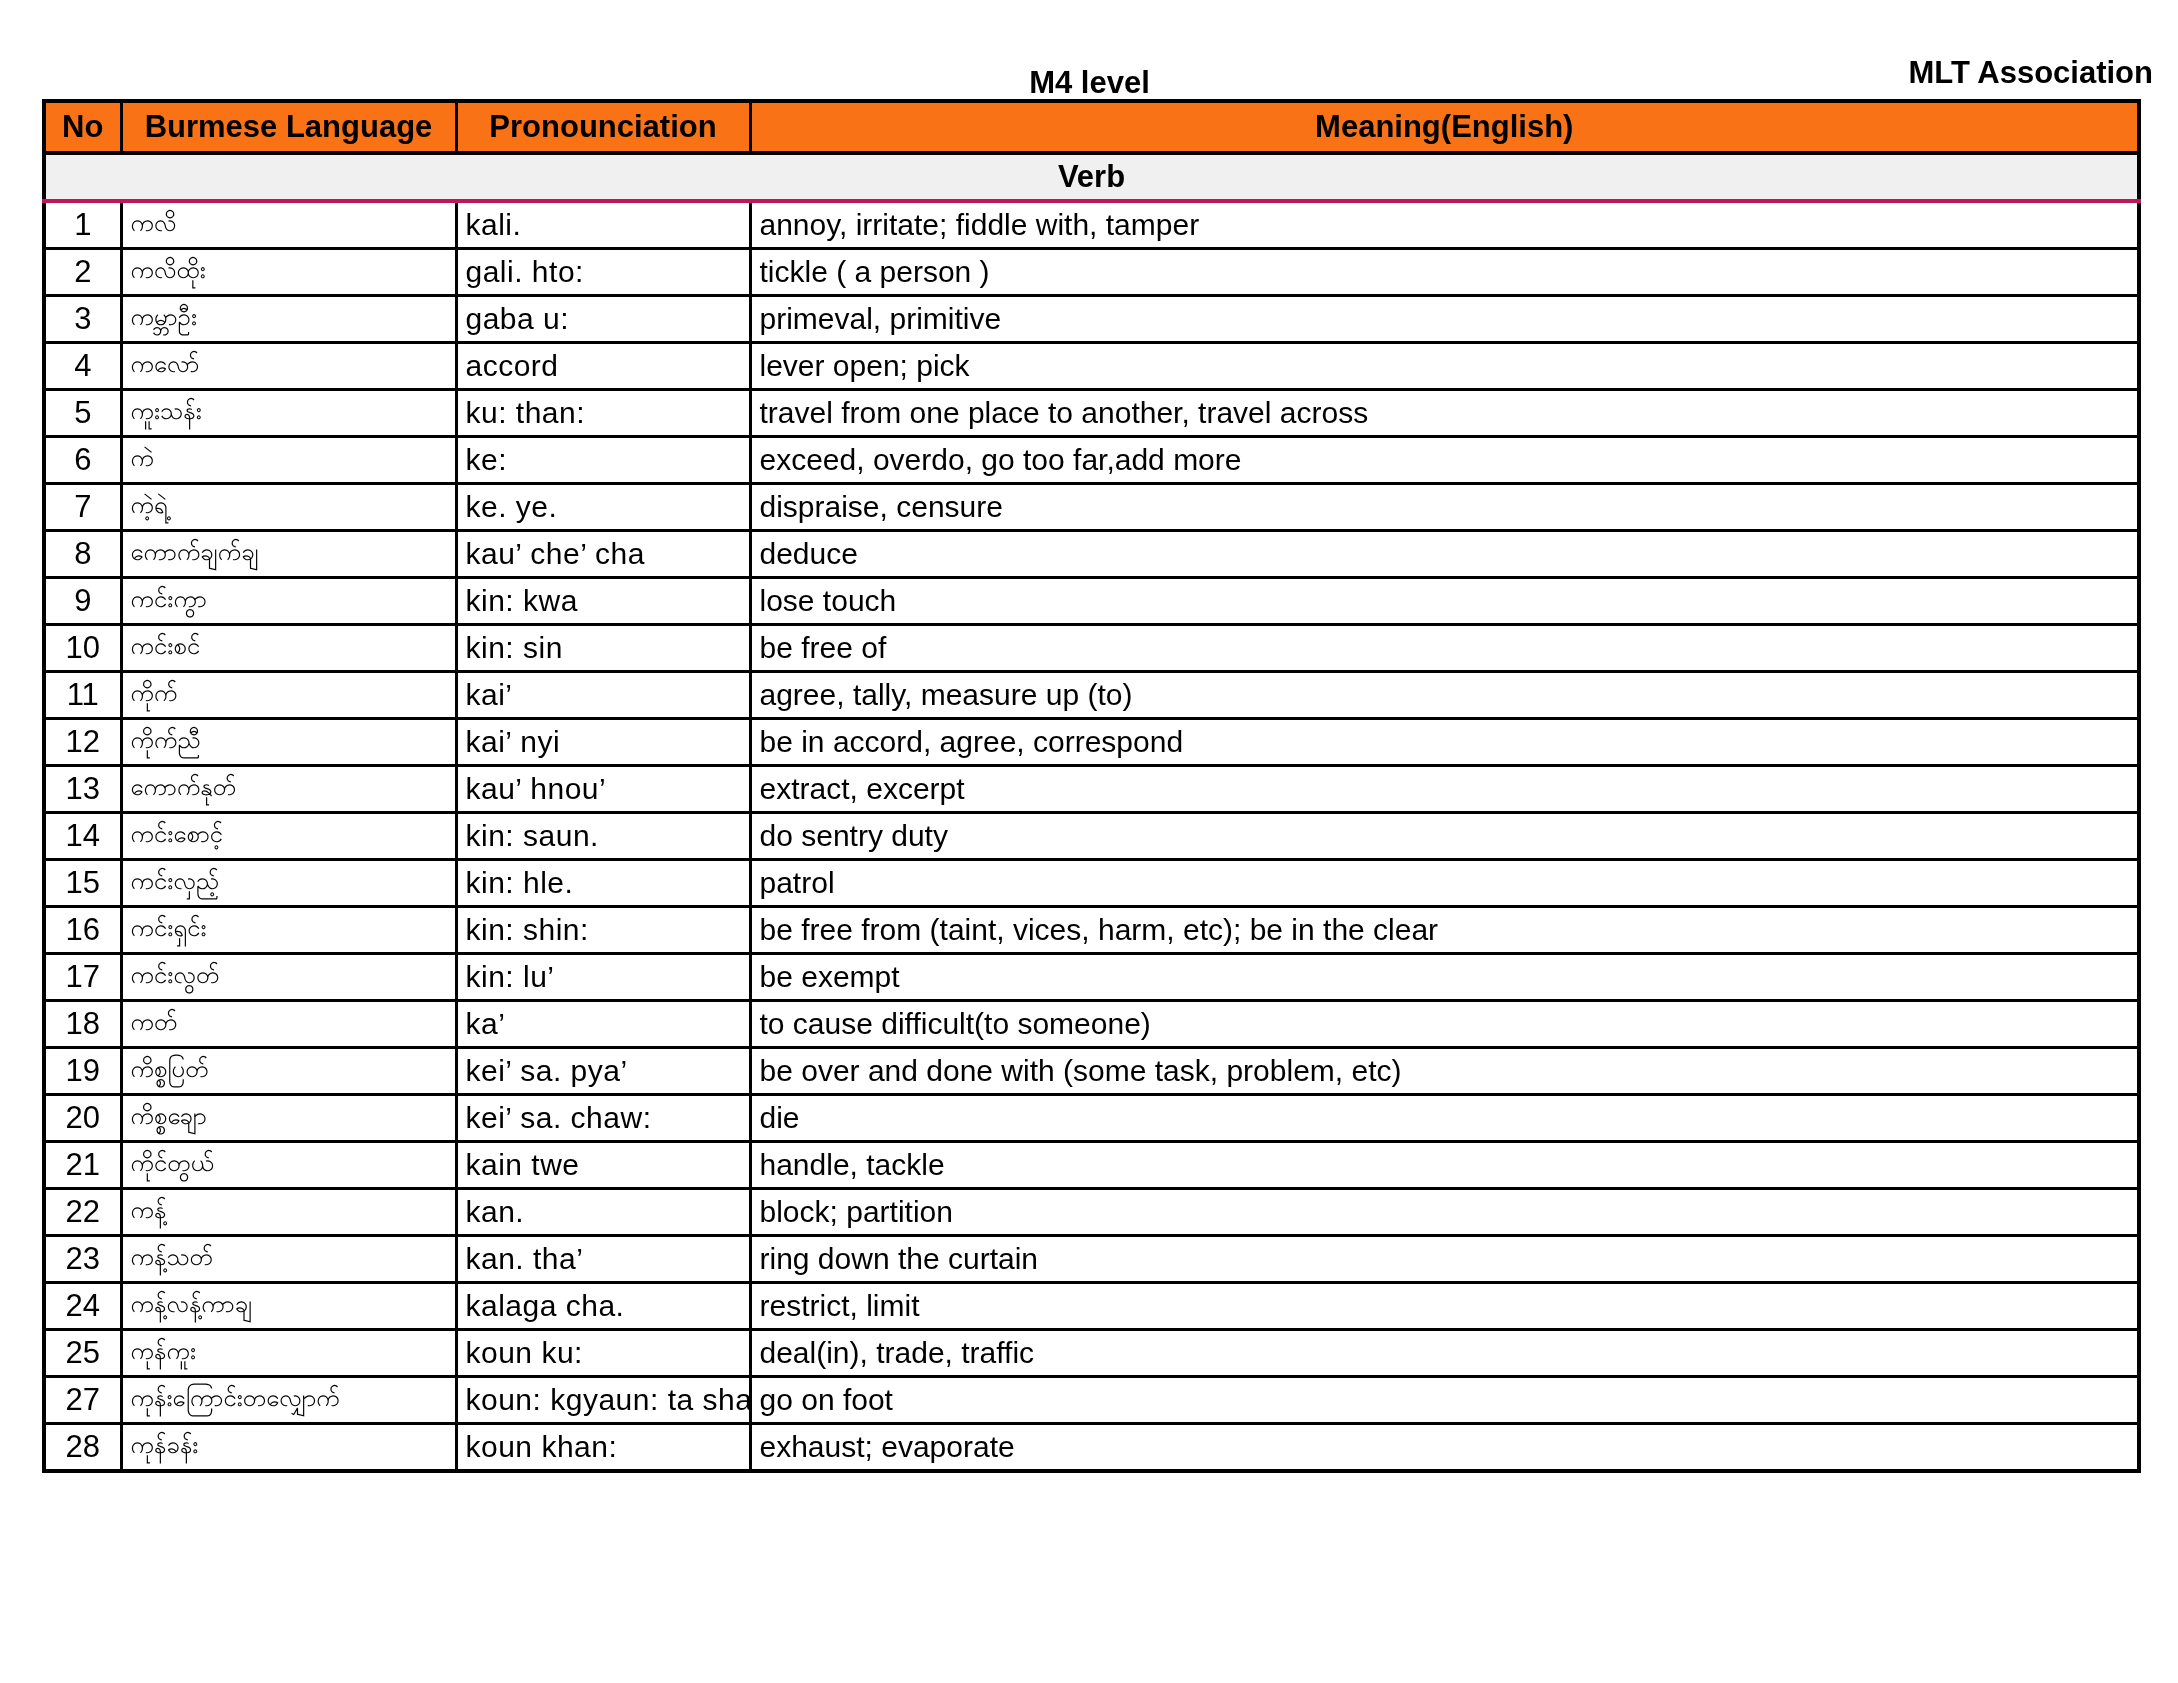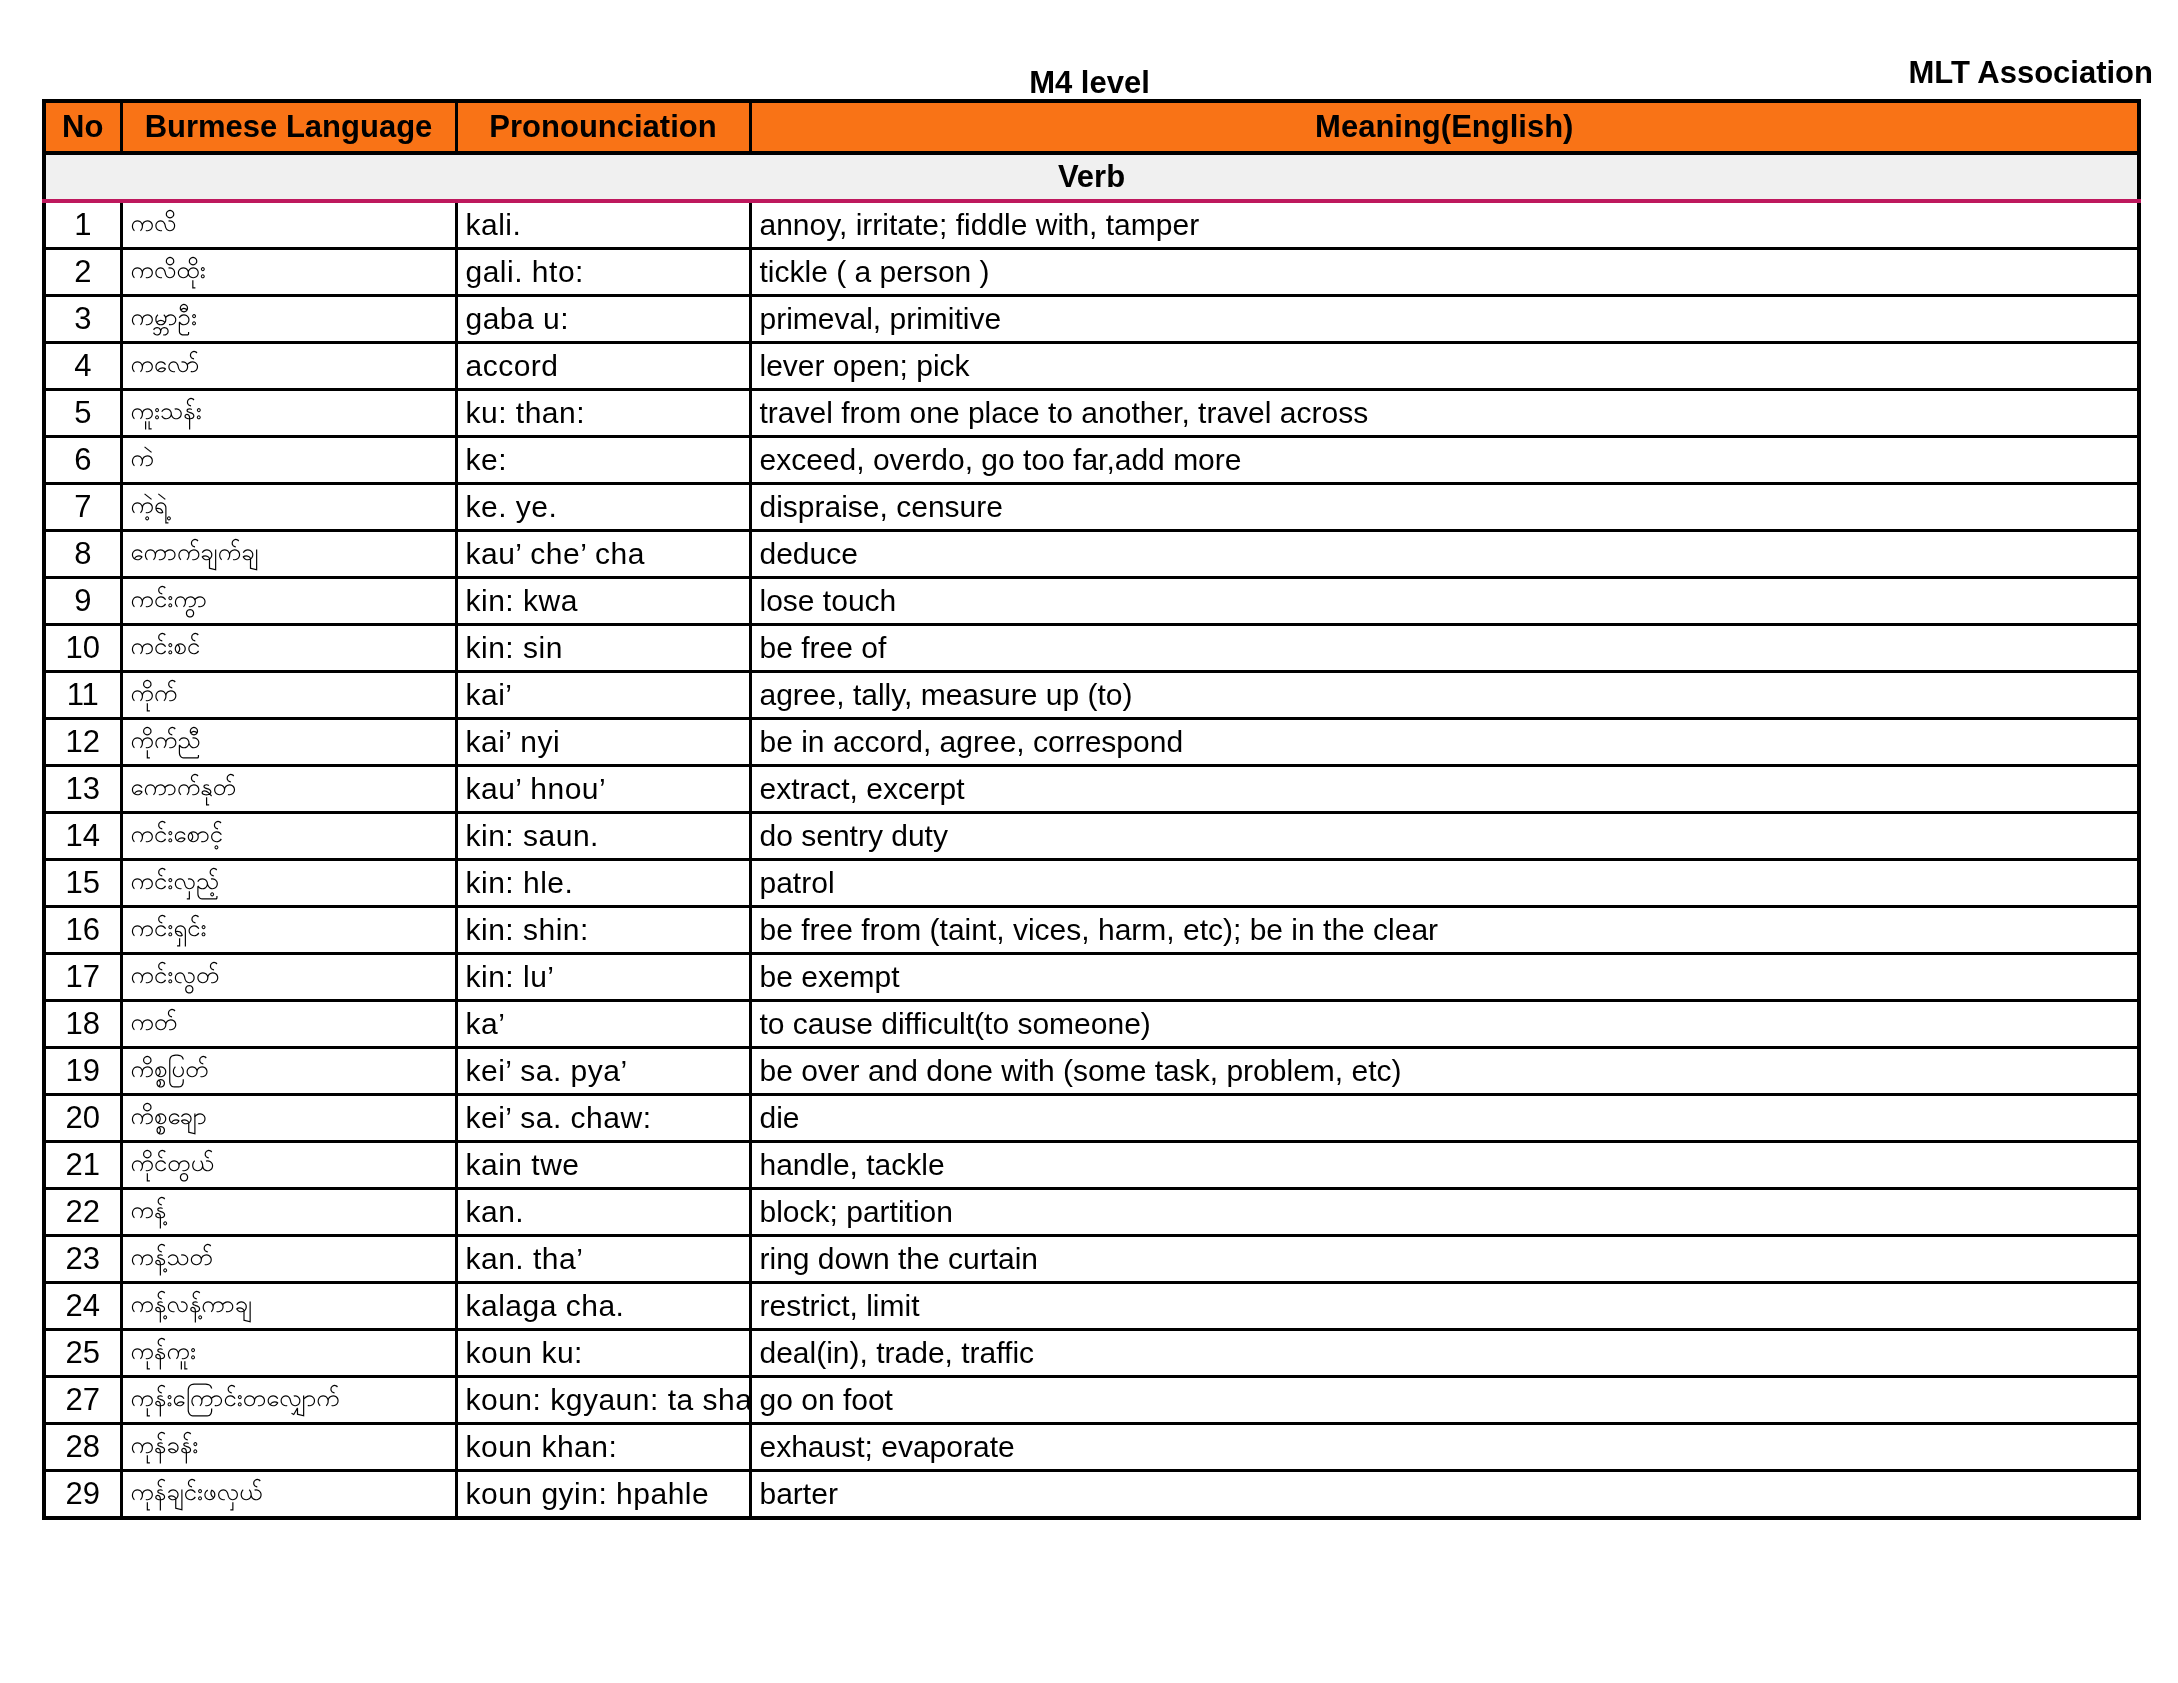--- a/index.html
+++ b/index.html
@@ -246,21 +246,15 @@
         <td class="cell-burmese">ကုန်းကြောင်းတလျှောက်</td>
         <td class="cell-pronunciation">koun: kgyaun: ta shau’</td>
         <td class="cell-meaning">go on foot</td>
       </tr>
       <tr>
         <td class="cell-no">28</td>
         <td class="cell-burmese">ကုန်ခန်း</td>
         <td class="cell-pronunciation">koun khan:</td>
         <td class="cell-meaning">exhaust; evaporate</td>
       </tr>
-      <tr>
-        <td class="cell-no">29</td>
-        <td class="cell-burmese">ကုန်ချင်းဖလှယ်</td>
-        <td class="cell-pronunciation">koun gyin: hpahle</td>
-        <td class="cell-meaning">barter</td>
-      </tr>
     </tbody>
 </table>
 
 
 </body></html>

